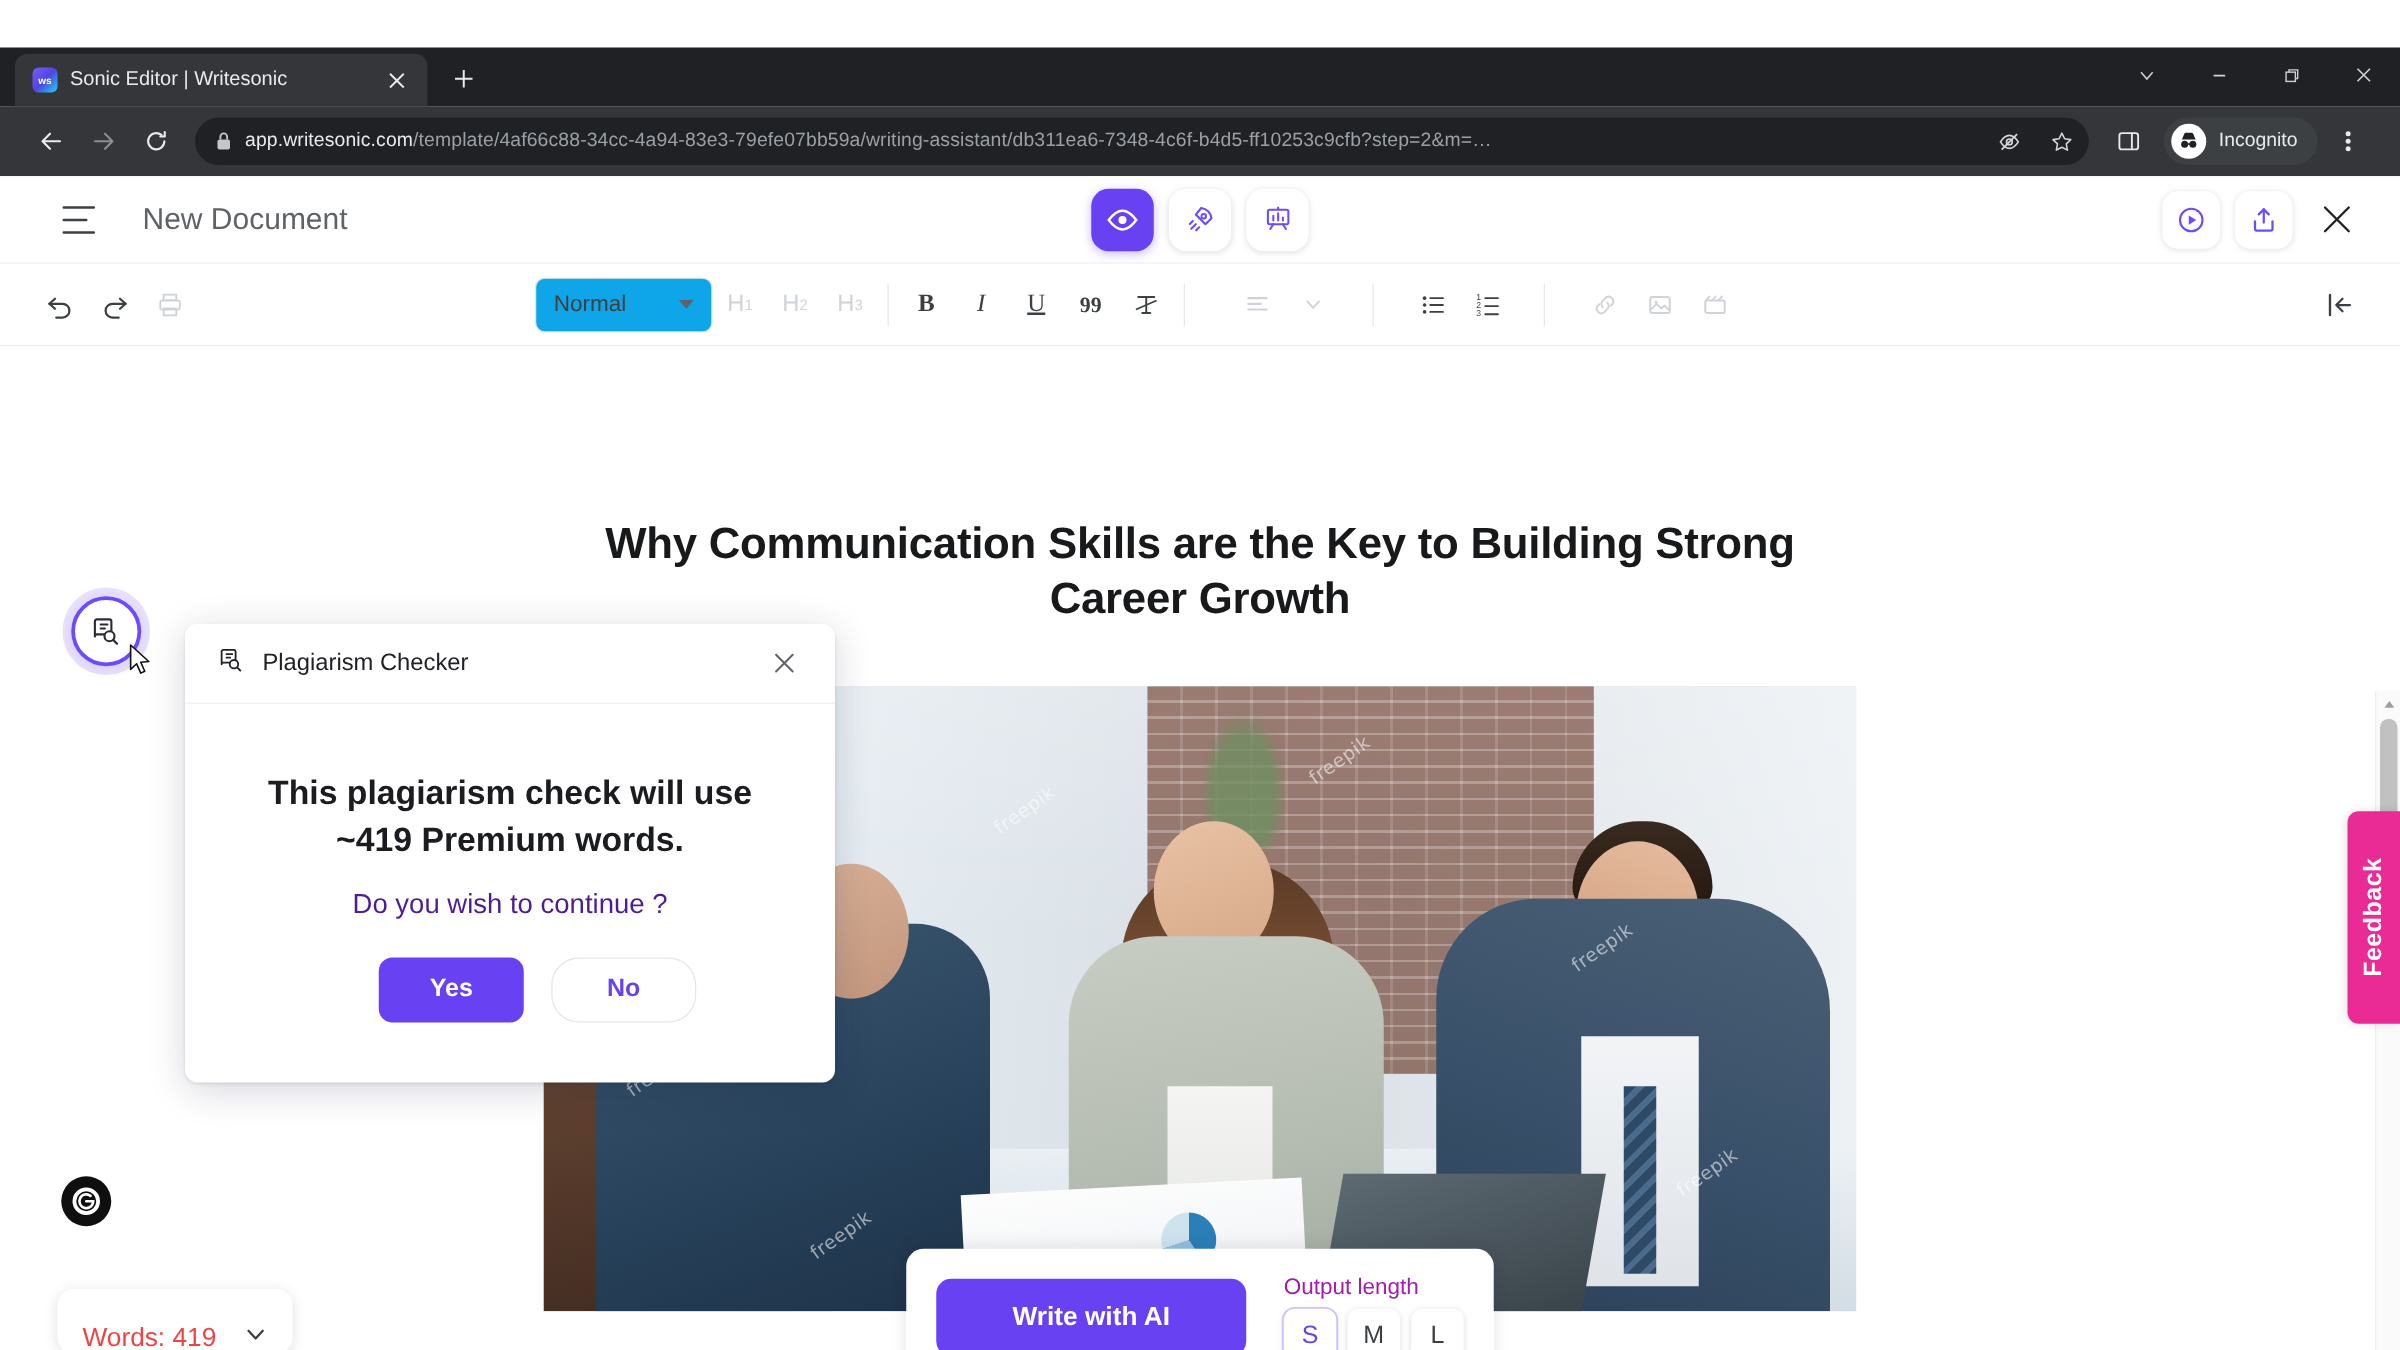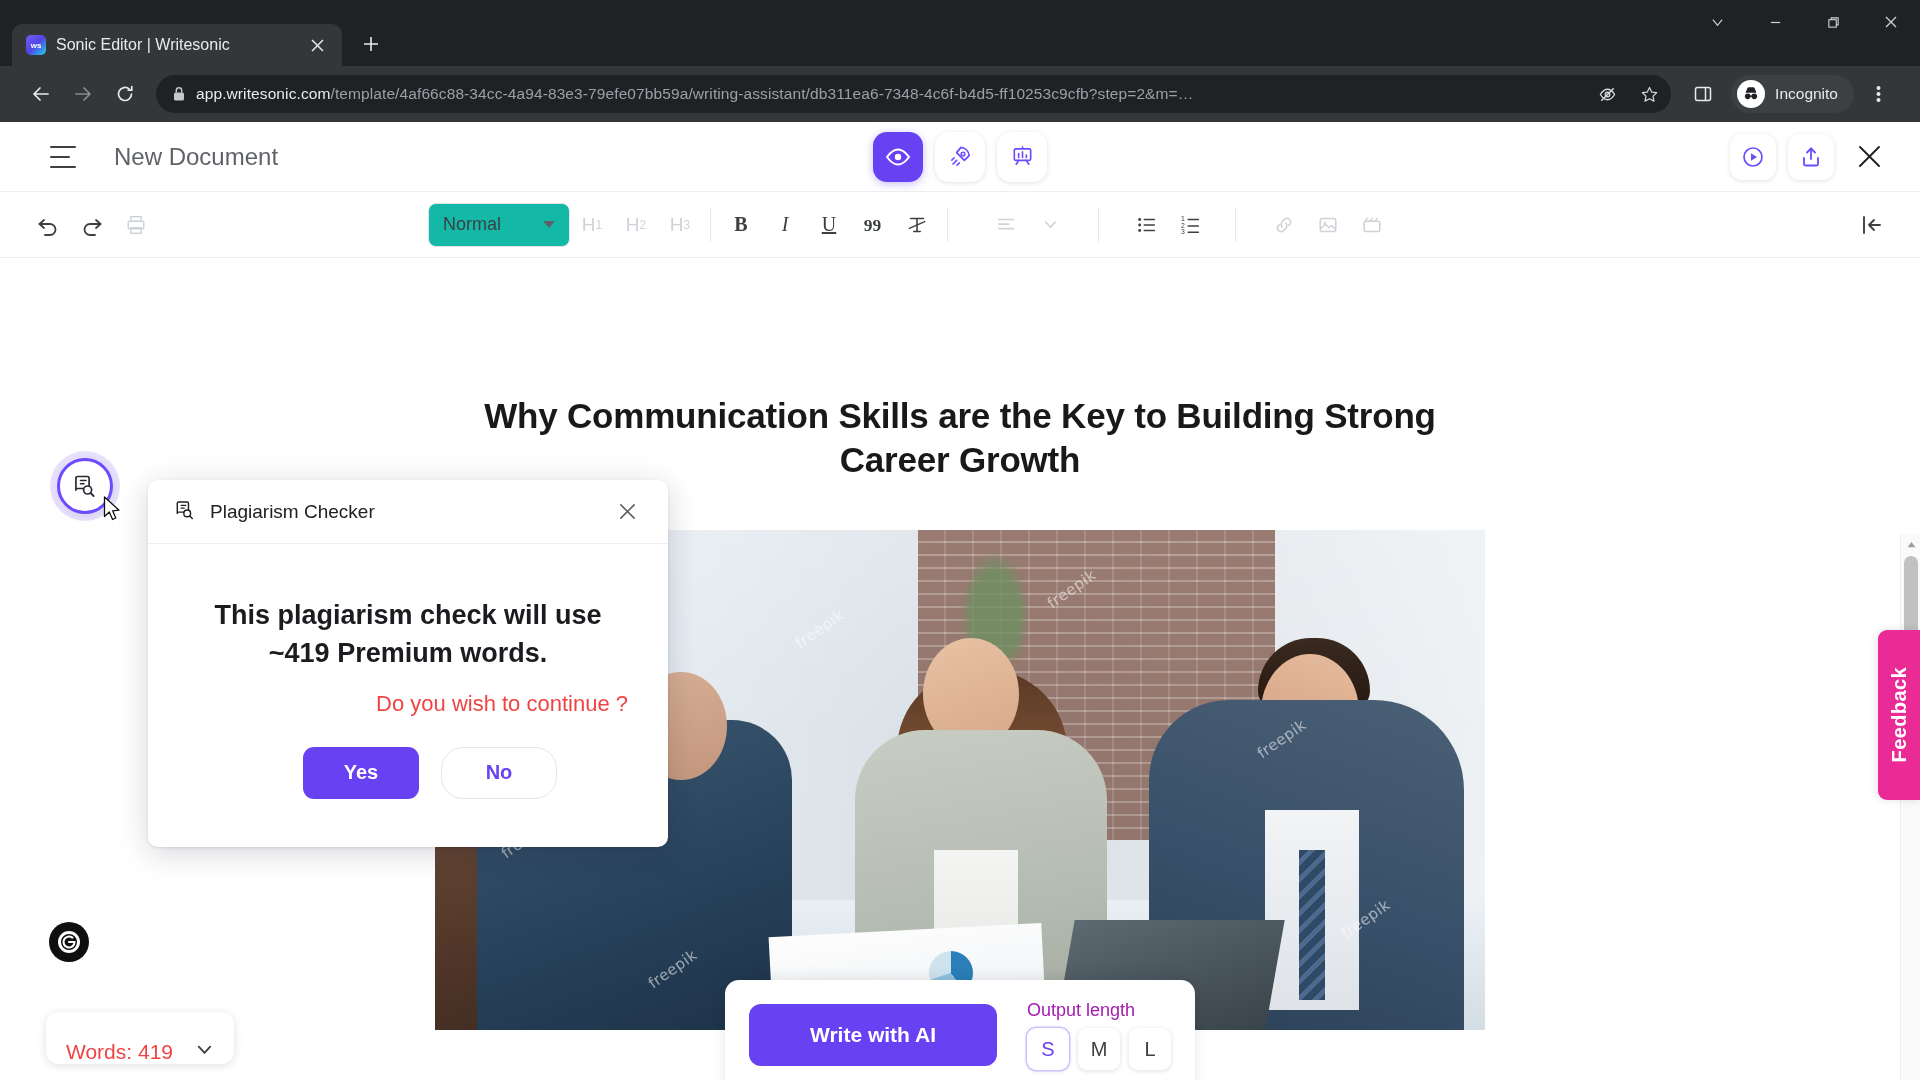--- a/index.html
+++ b/index.html
@@ -7,22 +7,22 @@
     width: 1920px; height: 1080px;
     overflow: hidden;
     font-family: "Liberation Sans", sans-serif;
     background: #ffffff;
   }
 
   
   .browser { width: 1920px; height: 1080px; position: relative; }
 
   .titlebar {
-    height: 66px; background: #202124; position: relative;
-    display: flex; align-items: flex-end;
+    height: 47px; background: #202124; position: relative;
+    display: flex; align-items: flex-end; margin-top: 38px;
   }
   .tabstrip { display: flex; align-items: flex-end; height: 50px; padding-left: 12px; }
   .tab {
     display: flex; align-items: center; gap: 10px;
     height: 42px; width: 330px; padding: 0 12px 0 14px;
     background: #35363a; border-radius: 10px 10px 0 0; position: relative;
   }
   .tab-favicon {
     width: 20px; height: 20px; border-radius: 5px; flex: 0 0 20px;
     background: linear-gradient(135deg,#7b5cf5 0%,#4f46e5 50%,#22d3ee 100%);
@@ -138,21 +138,21 @@
   .tb-btn {
     width: 44px; height: 44px; border-radius: 8px; display: flex;
     align-items: center; justify-content: center; color: #3c4043;
     font-size: 20px;
   }
   .tb-btn.dim { color: #cfd3d8; }
   .tb-sep { width: 1px; height: 34px; background: #e6e8eb; margin: 0 8px; }
   .style-select {
     display: flex; align-items: center; justify-content: space-between;
     width: 142px; height: 44px; border: 1px solid #e0e3e7; border-radius: 8px;
-    padding: 0 14px; font-size: 18px; color: #3c4043; background: #14b8a6;
+    padding: 0 14px; font-size: 18px; color: #3c4043; background: #0ea5e9;
   }
   .chev { width: 0; height: 0; border-left: 6px solid transparent;
     border-right: 6px solid transparent; border-top: 7px solid #5f6368; }
   .tb-h { font-size: 19px; color: #cfd3d8; }
   .tb-h sub { font-size: 12px; }
   .tb-right { position: absolute; right: 26px; display:flex; align-items:center; }
 
   
   .canvas {
     position: absolute; top: 206px; left: 0; right: 0; bottom: 0;
@@ -359,21 +359,21 @@
     height: 64px; display: flex; align-items: center; gap: 14px;
     padding: 0 26px 0 26px; border-bottom: 1px solid #eceef1;
   }
   .dlg-title { font-size: 19px; color: #202124; flex: 1; }
   .dlg-close { width: 30px; height: 30px; display: flex; align-items: center;
     justify-content: center; color: #5f6368; }
   .dlg-body { padding: 52px 40px 48px; text-align: center; }
   .dlg-msg {
     font-size: 27px; font-weight: 700; color: #1b1c1f; line-height: 1.42;
   }
-  .dlg-sub { margin-top: 18px; font-size: 22px; color: #ef4444; text-align: right; }
+  .dlg-sub { margin-top: 18px; font-size: 22px; color: #4c1d95; }
   .dlg-actions { margin-top: 30px; display: flex; justify-content: center; gap: 22px; }
   .btn-yes {
     width: 116px; height: 52px; border-radius: 11px; background: #6841f2;
     color: #fff; font-size: 20px; font-weight: 700;
     display: flex; align-items: center; justify-content: center; margin-left: 44px;
   }
   .btn-no {
     width: 116px; height: 52px; border-radius: 22px; background: #fff;
     border: 1px solid #e4e6ea; color: #6841f2; font-size: 20px; font-weight: 700;
     display: flex; align-items: center; justify-content: center;

